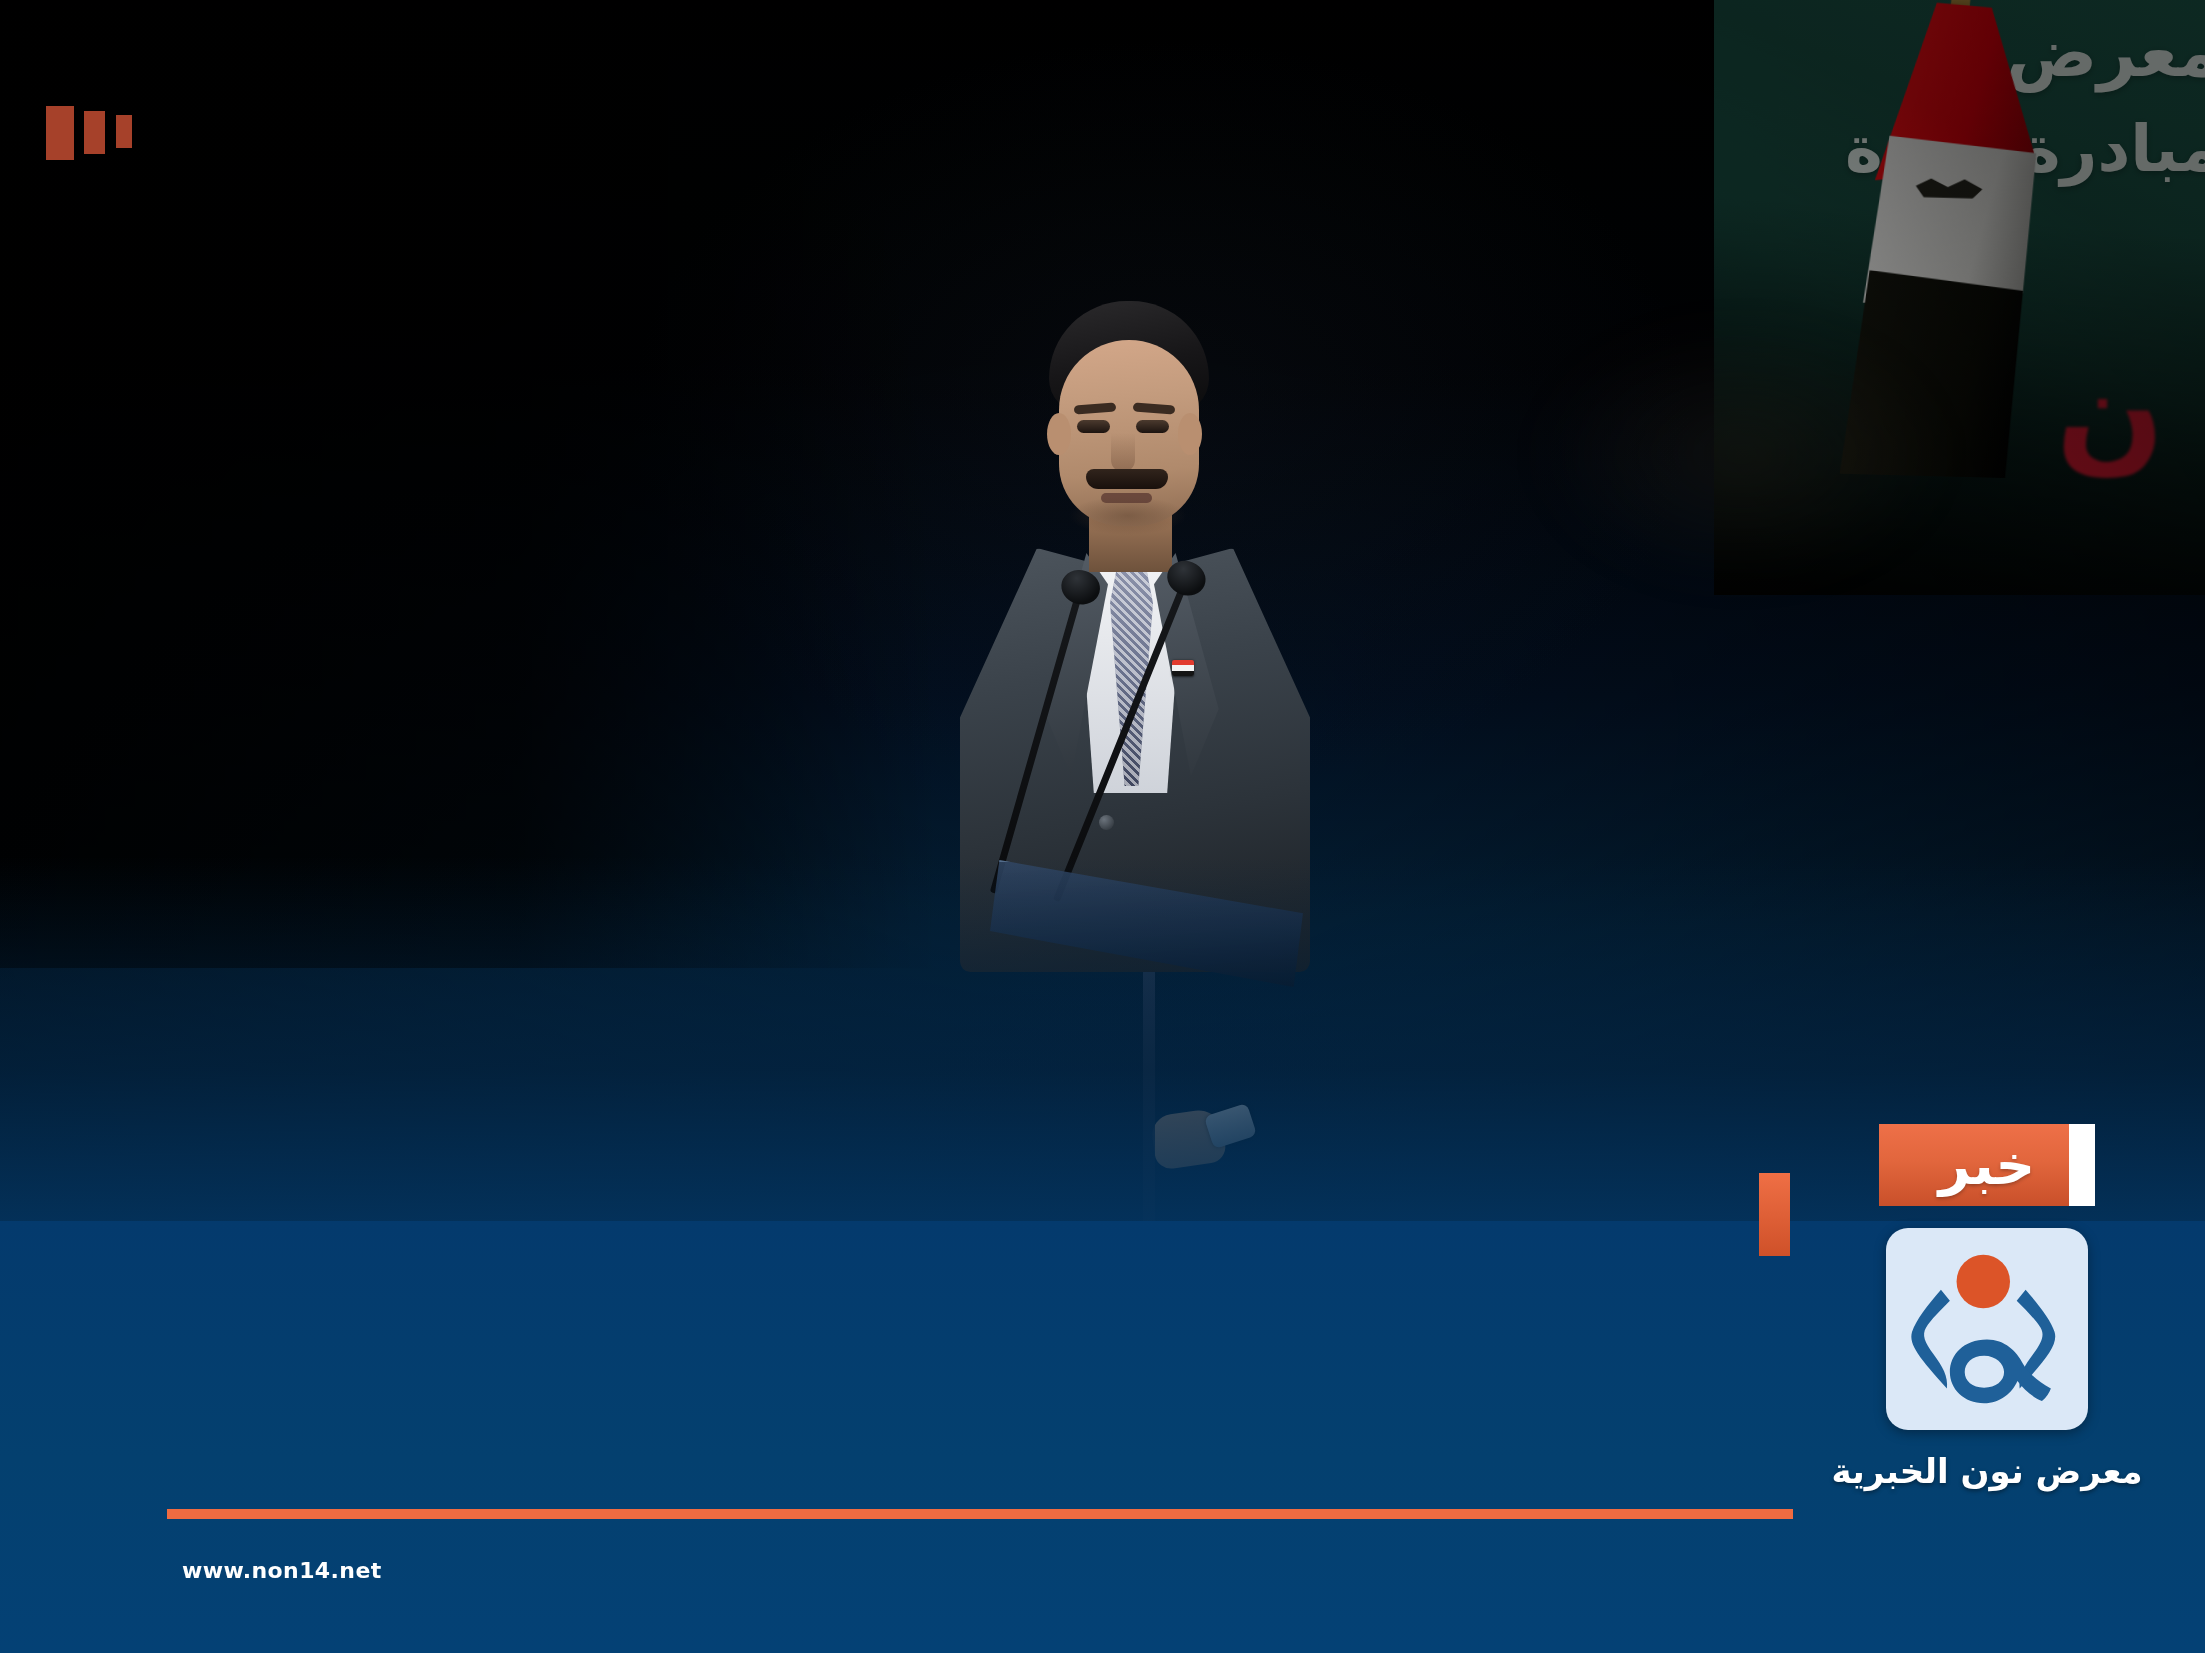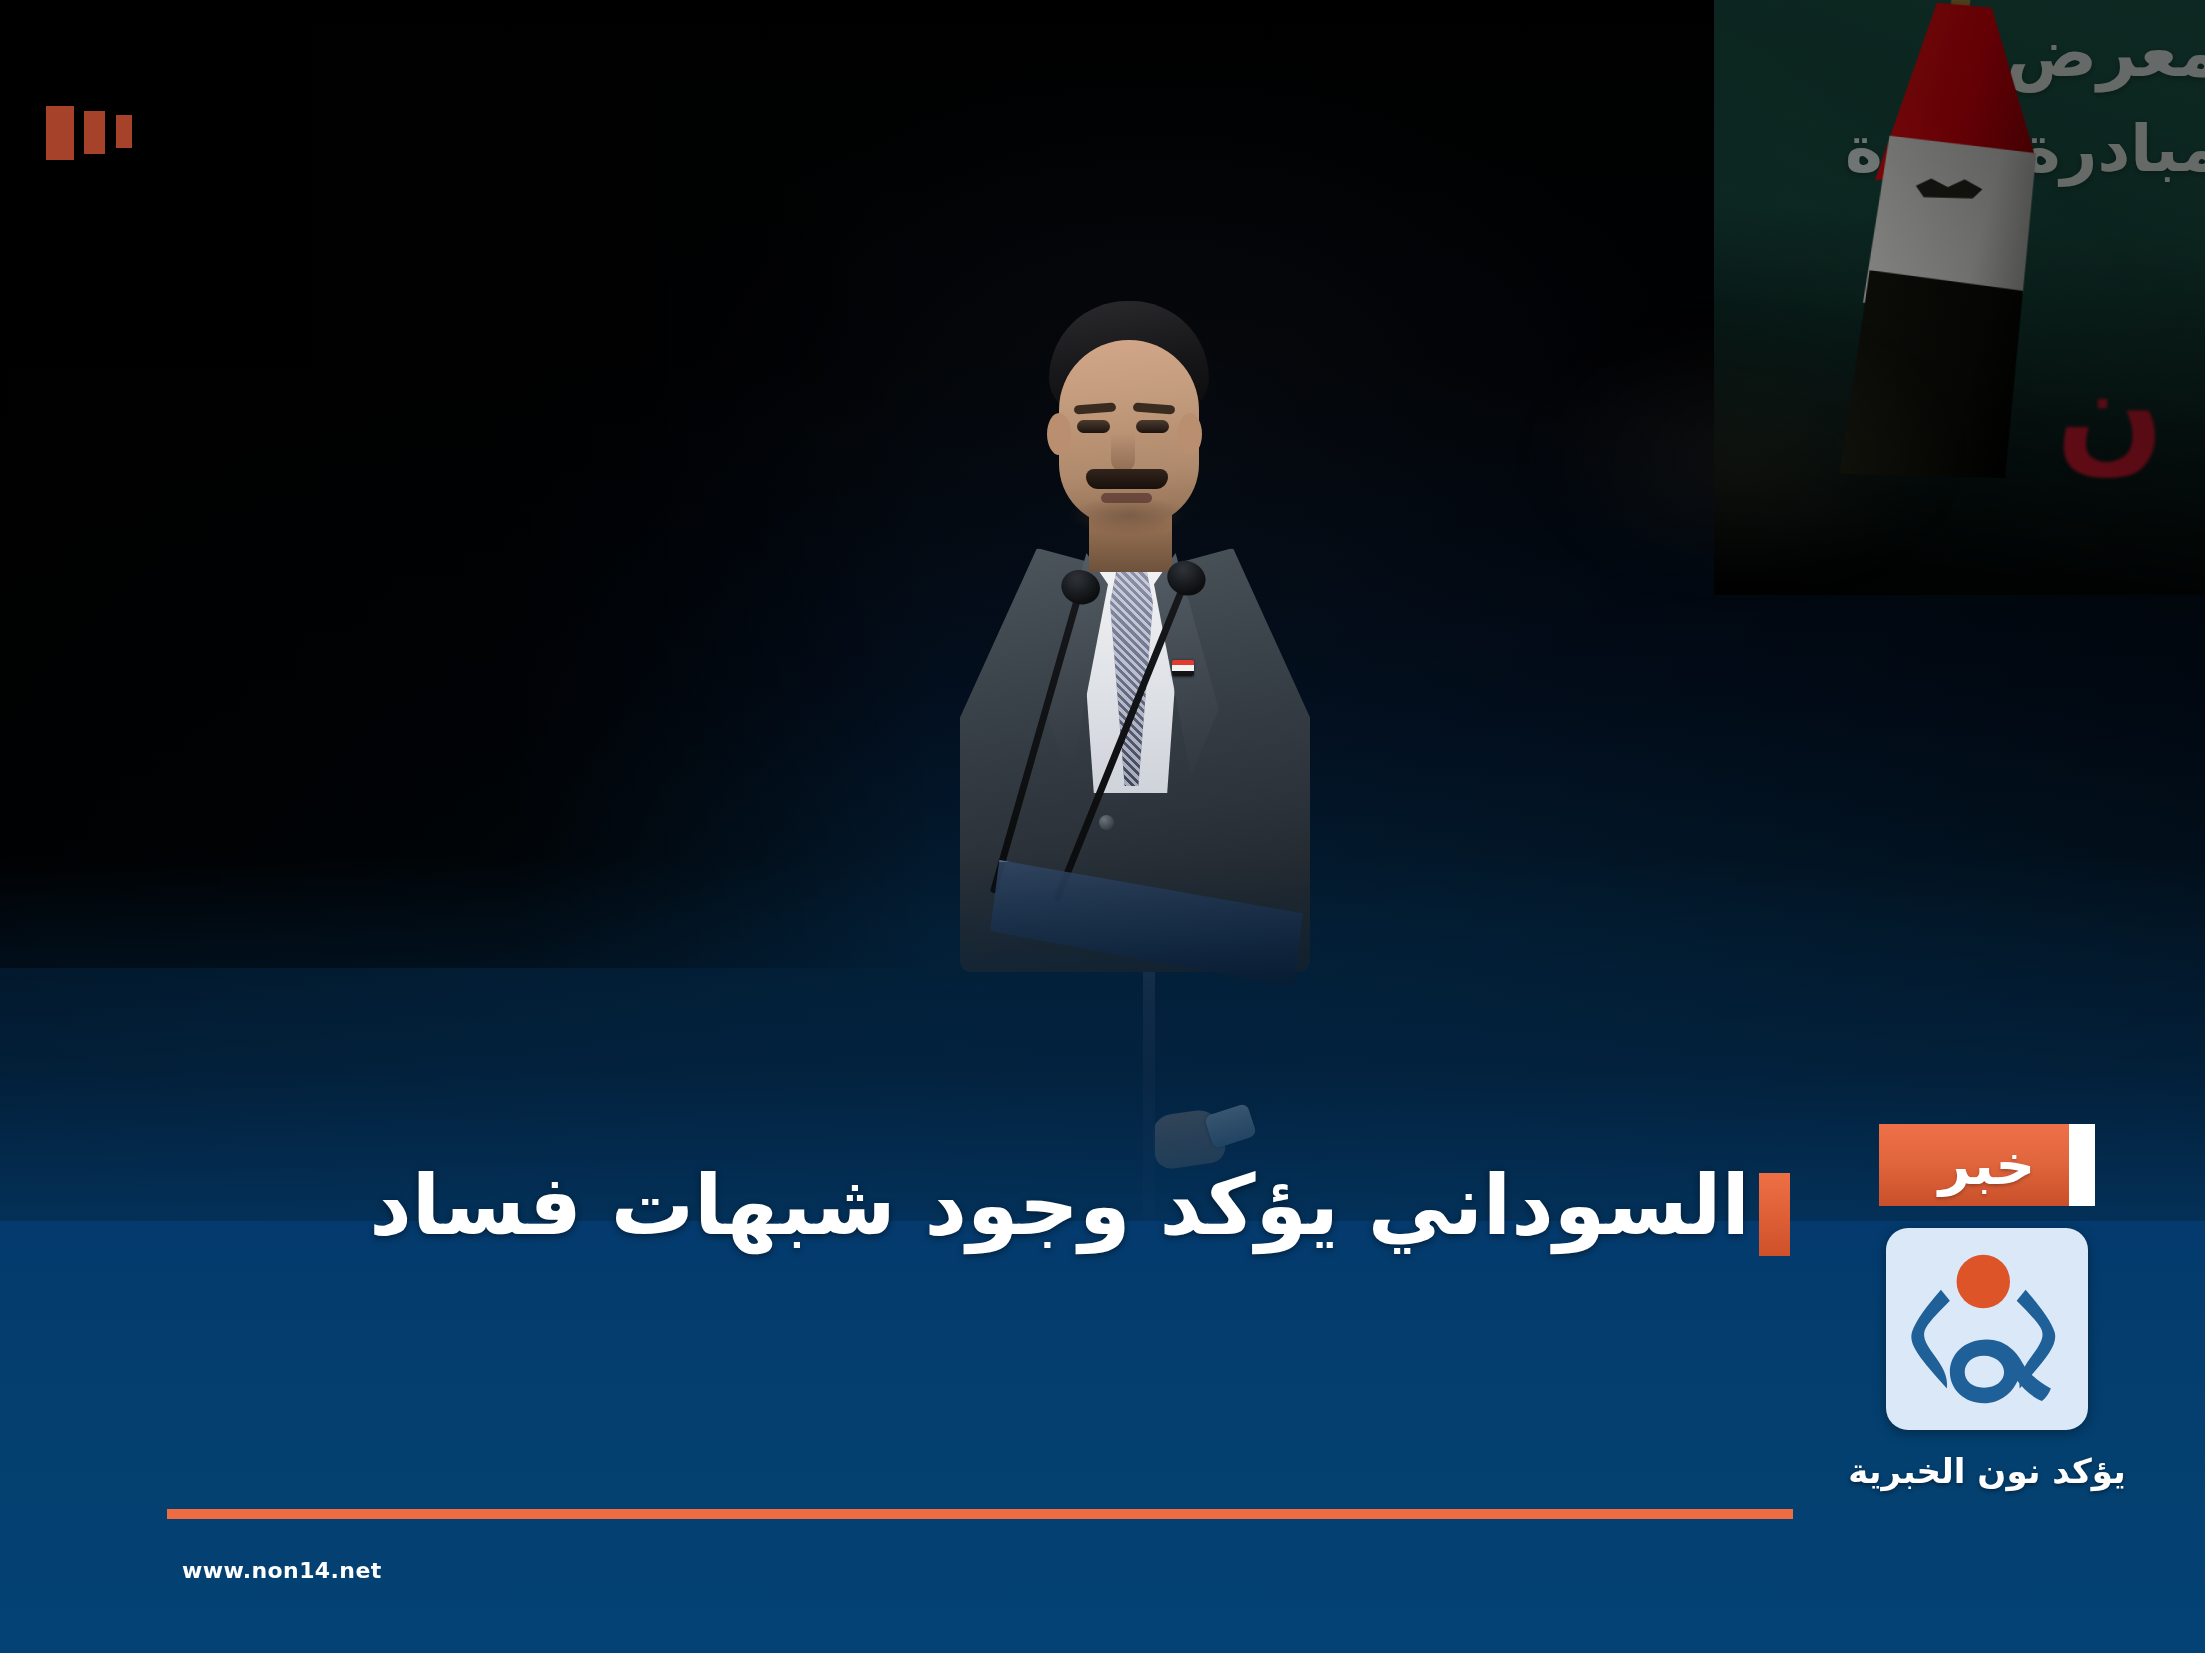--- a/index.html
+++ b/index.html
@@ -469,21 +469,20 @@
   </div>
 
   <div class="wm">
     <i class="b1"></i>
     <i class="b2"></i>
     <i class="b3"></i>
   </div>
 
   <div class="headline-accent"></div>
   <div class="headline">
-    <span class="ln l1">السوداني يؤكد وجود شبهات فساد</span>
   </div>
 
   <div class="rule"></div>
   <div class="url">www.non14.net</div>
 
   <div class="brand">
 
     <div class="news-badge">
       <span class="chip"></span>
       <span class="tab"></span>
@@ -501,17 +500,17 @@
                  C202 124 188 110 176 98 Z" fill="#1f6099"></path>
         <path d="M136 150 C104 150 86 171 86 194 C86 217 105 236 132 236
                  C154 236 170 222 177 206 C186 218 198 228 210 233
                  C216 228 220 222 222 216 C206 208 192 196 184 182
                  C176 166 160 150 136 150 Z
                  M132 172 C148 172 159 183 159 194 C159 206 148 215 132 215
                  C116 215 106 206 106 194 C106 182 116 172 132 172 Z" fill="#1f6099"></path>
       </svg>
     </div>
 
-    <div class="brand-name">يؤكد نون الخبرية</div>
+    <div class="brand-name">معرض نون الخبرية</div>
   </div>
 
 </div>
 
 
 </body></html>

